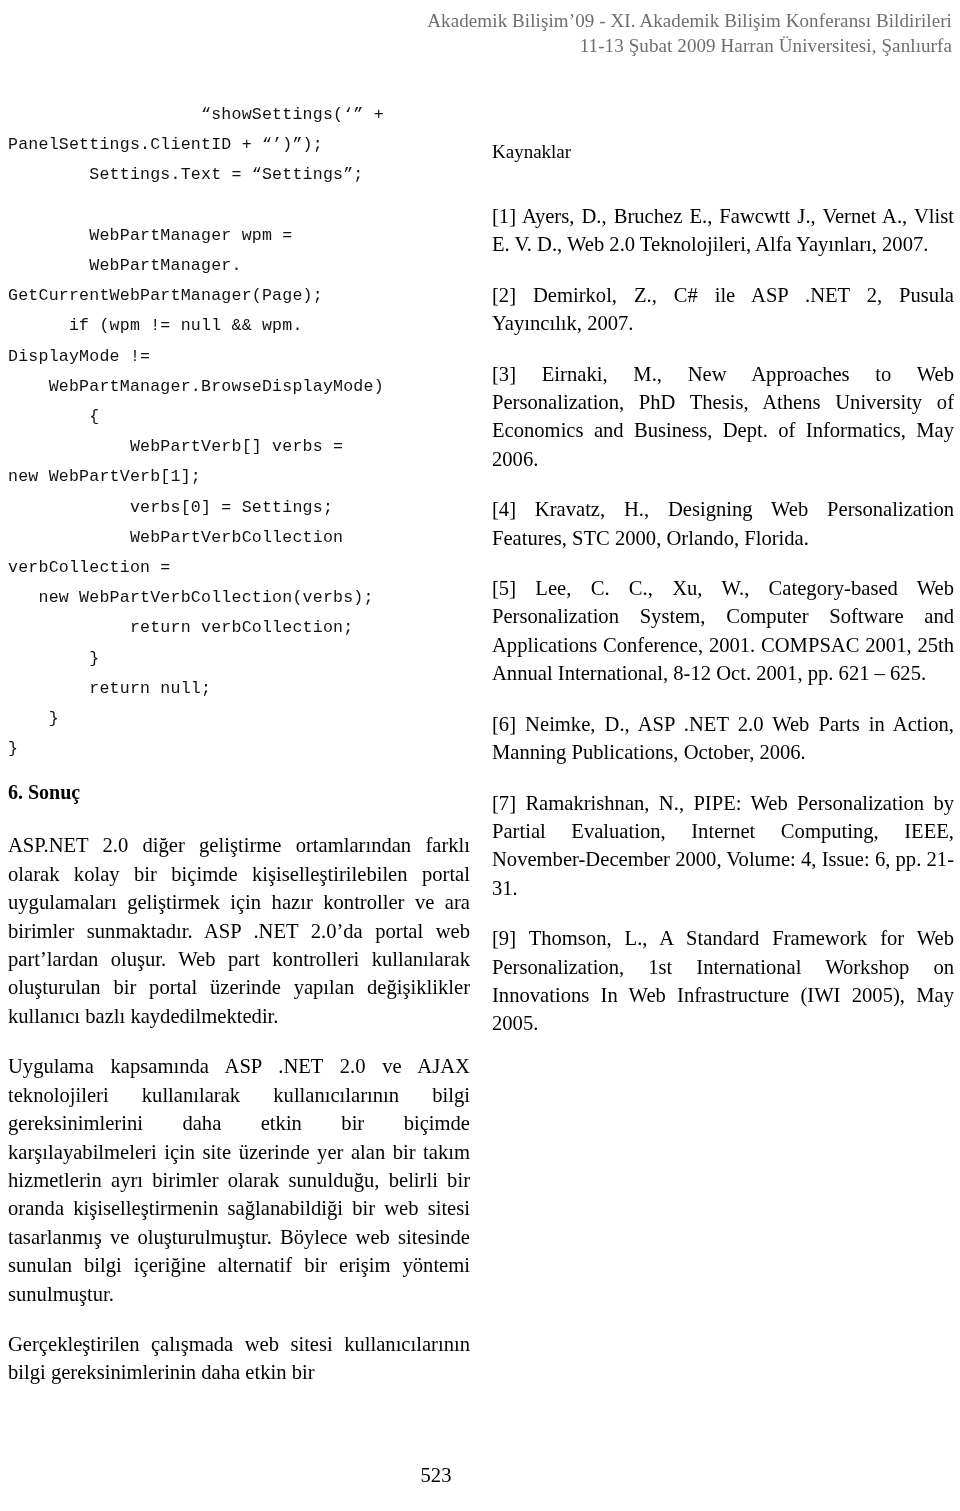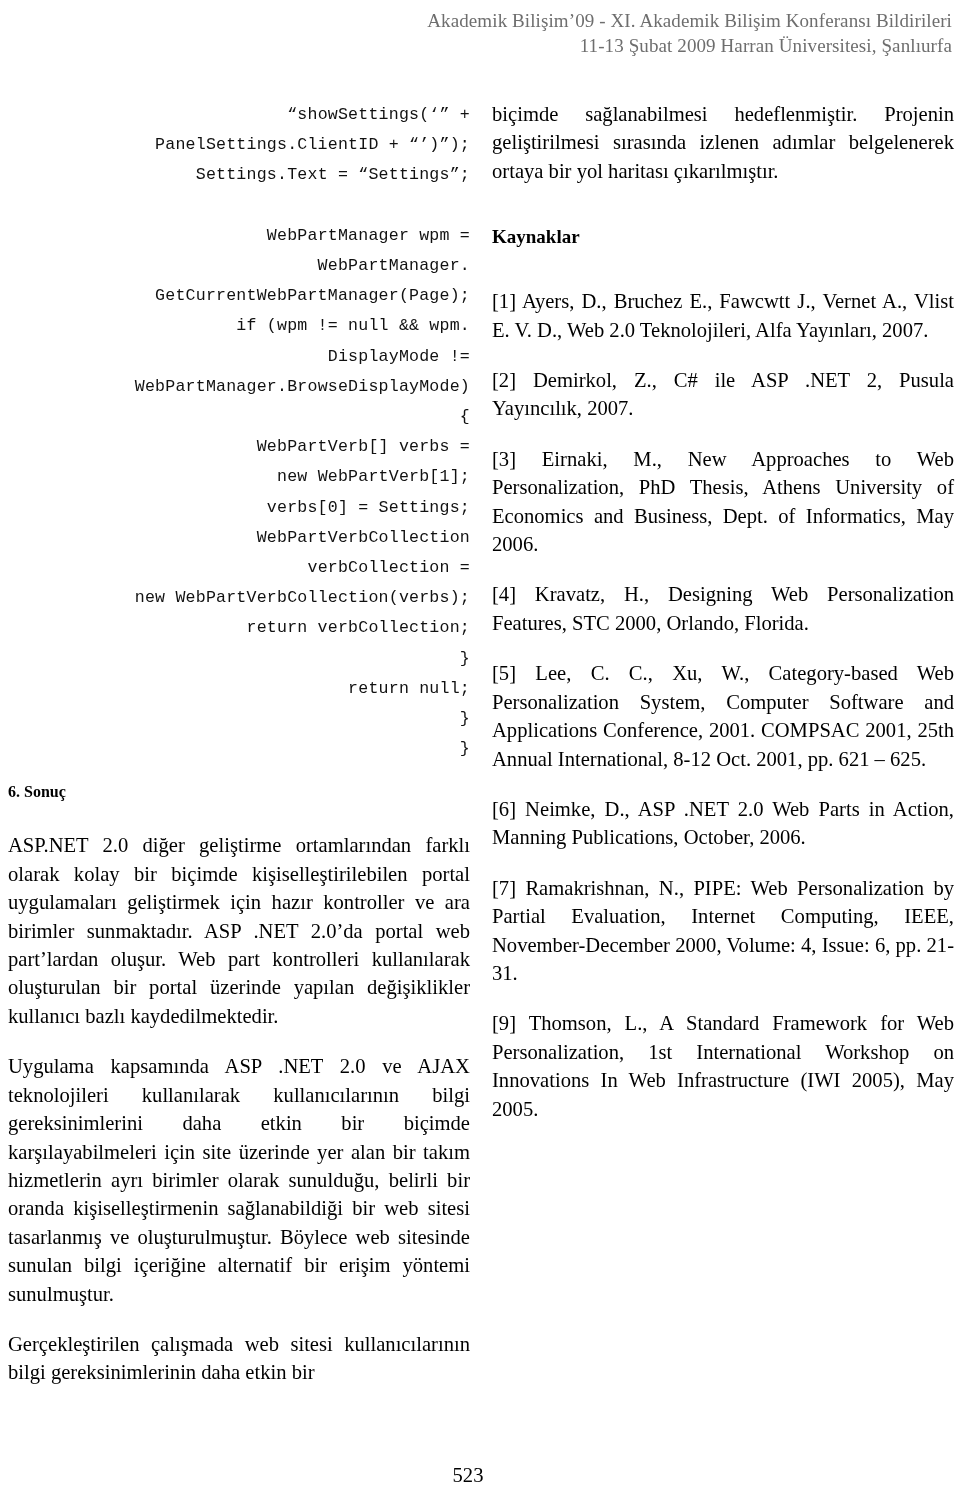--- a/index.html
+++ b/index.html
@@ -50,37 +50,36 @@
   
   .code-block {
     font-family: "Liberation Mono", "DejaVu Sans Mono", monospace;
     font-size: 16.6px;
     line-height: 30.2px;
     letter-spacing: 0.2px;
     white-space: pre;
     color: #111111;
     margin: 0;
     padding: 0;
-    text-align: right;
   }
   .code-block .cl { display: block; min-height: 30.2px; }
   .code-block .blank { display: block; height: 30.2px; }
 
   
   h2.section-heading {
-    font-size: 16px;
+    font-size: 20px;
     font-weight: bold;
     line-height: 24px;
     margin: 16px 0 0 0;
     padding: 0;
     font-family: "Liberation Serif", "DejaVu Serif", serif;
   }
   h3.refs-heading {
     font-size: 19px;
-    font-weight: bold;
+    font-weight: normal;
     line-height: 24px;
     margin: 40px 0 0 0;
     padding: 0;
     font-family: "Liberation Serif", "DejaVu Serif", serif;
   }
 
   
   p.body-par {
     font-size: 20.6px;
     line-height: 28.4px;
@@ -104,21 +103,20 @@
   
   #page-number {
     position: absolute;
     left: 0;
     top: 1462px;
     width: 872px;
     text-align: center;
     font-size: 20.6px;
     line-height: 26px;
     font-family: "Liberation Serif", "DejaVu Serif", serif;
-    padding-left: 32px;
   }
 </style>
 </head>
 <body>
 
 <div id="page-header">
   <span class="hline">Akademik Bilişim’09 - XI. Akademik Bilişim Konferansı Bildirileri</span>
   <span class="hline">11-13 Şubat 2009 Harran Üniversitesi, Şanlıurfa</span>
 </div>
 
@@ -133,21 +131,20 @@
     <div id="left-paragraphs">
         <p class="body-par first">ASP.NET 2.0 diğer geliştirme ortamlarından farklı olarak kolay bir biçimde kişiselleştirilebilen portal uygulamaları geliştirmek için hazır kontroller ve ara birimler sunmaktadır. ASP .NET 2.0’da portal web part’lardan oluşur. Web part kontrolleri kullanılarak oluşturulan bir portal üzerinde yapılan değişiklikler kullanıcı bazlı kaydedilmektedir.</p>
         <p class="body-par">Uygulama kapsamında ASP .NET 2.0 ve AJAX teknolojileri kullanılarak kullanıcılarının bilgi gereksinimlerini daha etkin bir biçimde karşılayabilmeleri için site üzerinde yer alan bir takım hizmetlerin ayrı birimler olarak sunulduğu, belirli bir oranda kişiselleştirmenin sağlanabildiği bir web sitesi tasarlanmış ve oluşturulmuştur. Böylece web sitesinde sunulan bilgi içeriğine alternatif bir erişim yöntemi sunulmuştur.</p>
         <p class="body-par">Gerçekleştirilen çalışmada web sitesi kullanıcılarının bilgi gereksinimlerinin daha etkin bir</p>
       </div>
 
   </div>
 
   <div class="column" id="col-right">
 
-    <p class="body-par" id="cont-par">biçimde sağlanabilmesi hedeflenmiştir. Projenin geliştirilmesi sırasında izlenen adımlar belgelenerek ortaya bir yol haritası çıkarılmıştır.</p>
 
     <h3 class="refs-heading">Kaynaklar</h3>
 
     <div id="reference-list">
         <p class="reference first-ref">[1]  Ayers, D., Bruchez E., Fawcwtt J., Vernet A., Vlist E. V. D., Web 2.0 Teknolojileri, Alfa Yayınları, 2007.</p>
         <p class="reference">[2]  Demirkol, Z., C# ile ASP .NET 2, Pusula Yayıncılık, 2007.</p>
         <p class="reference">[3]  Eirnaki, M., New Approaches to Web Personalization, PhD Thesis, Athens University of Economics and Business, Dept. of Informatics, May 2006.</p>
         <p class="reference">[4]  Kravatz, H., Designing Web Personalization Features, STC 2000, Orlando, Florida.</p>
         <p class="reference">[5]  Lee, C. C., Xu, W., Category-based Web Personalization System, Computer Software and Applications Conference, 2001. COMPSAC 2001, 25th Annual International, 8-12 Oct. 2001, pp. 621 – 625.</p>
         <p class="reference">[6]  Neimke, D., ASP .NET 2.0 Web Parts in Action, Manning Publications, October, 2006.</p>

